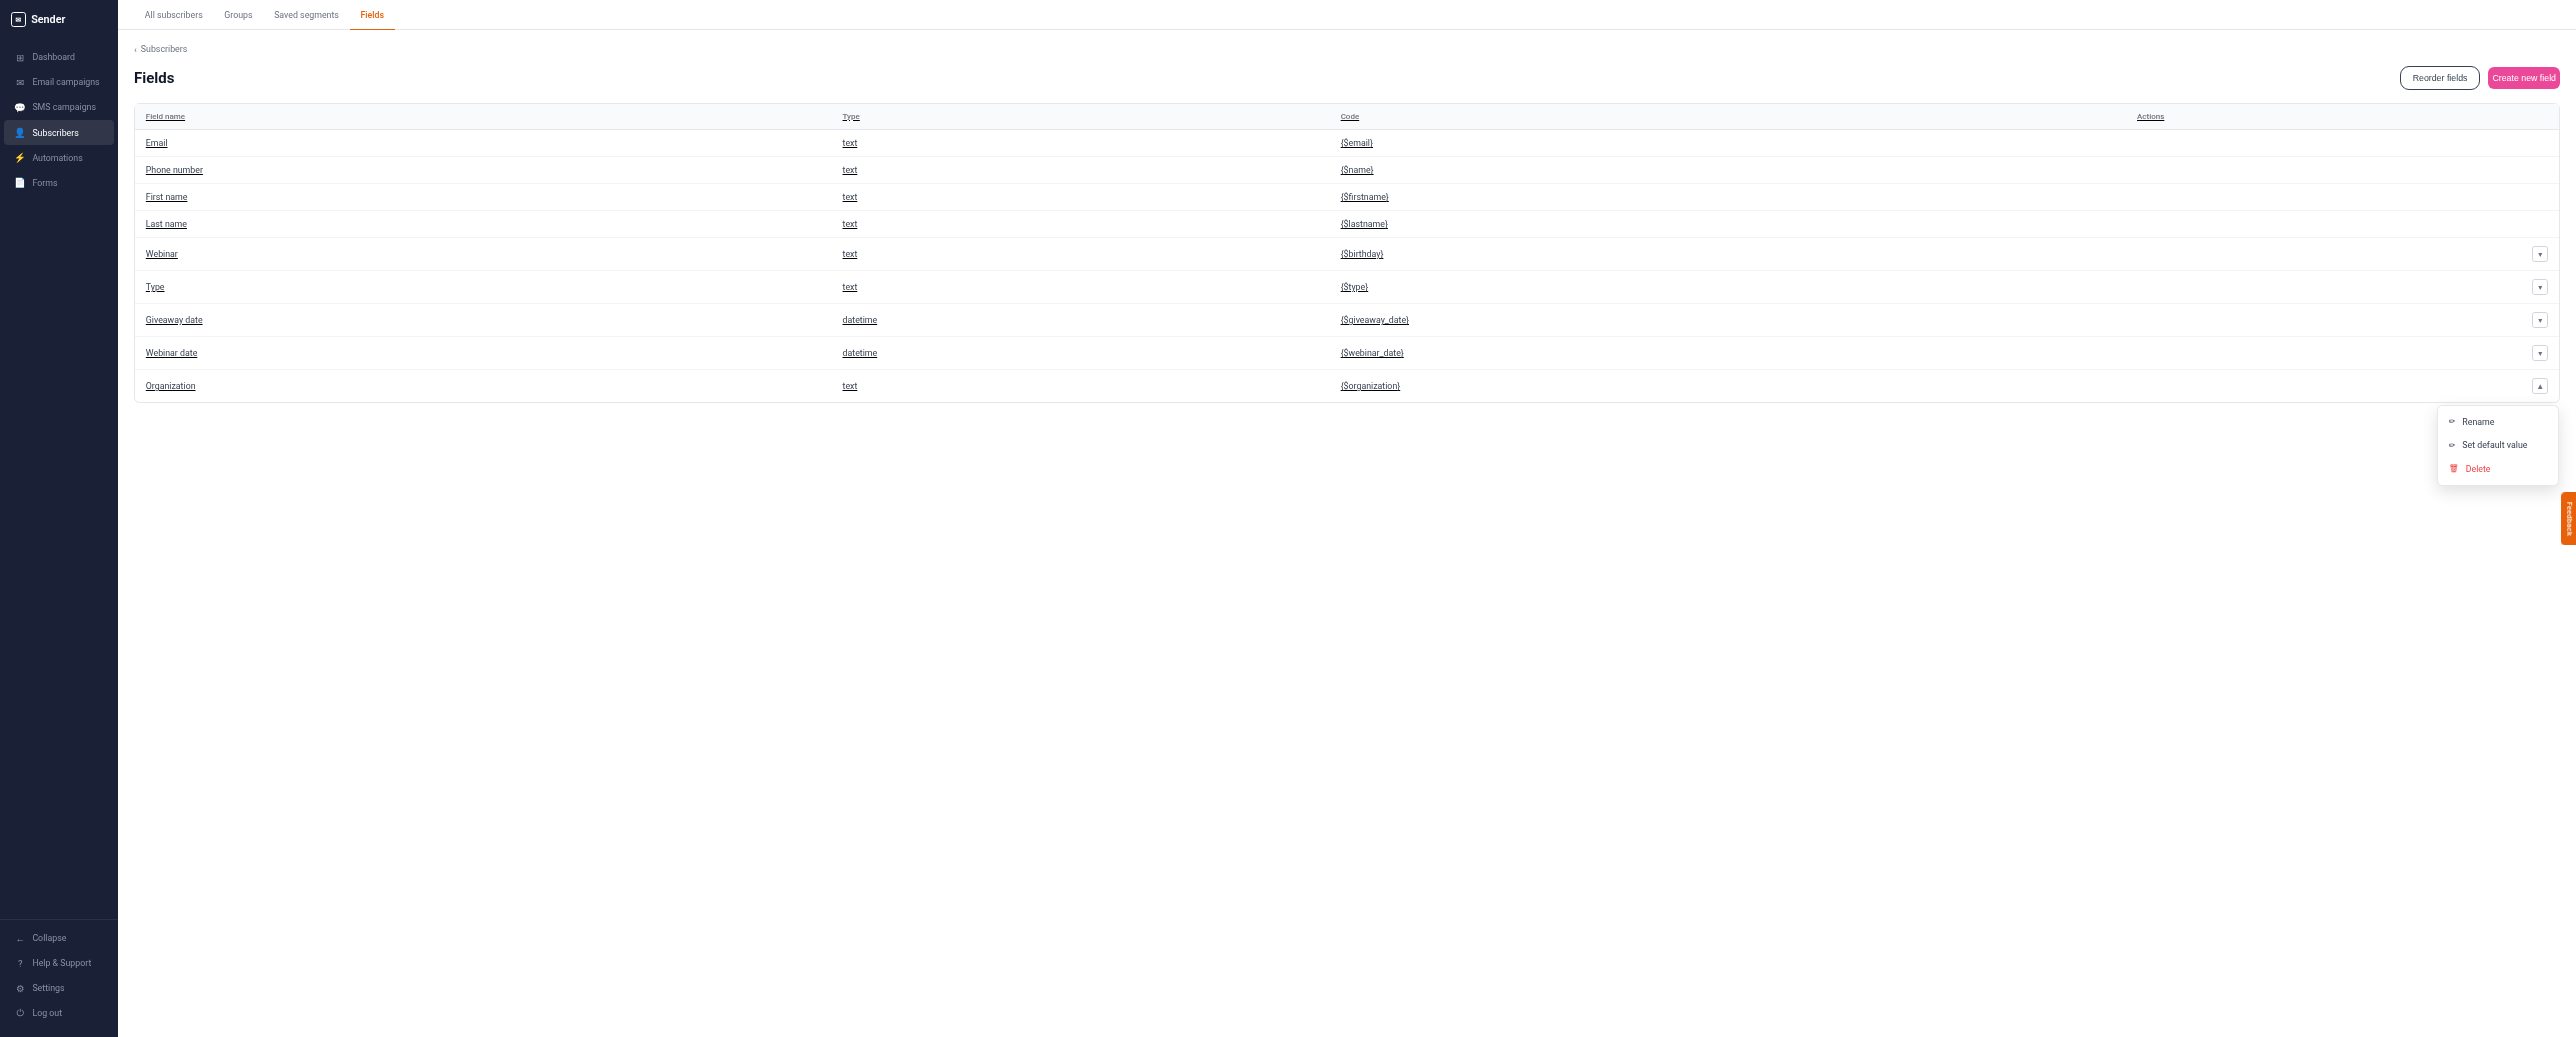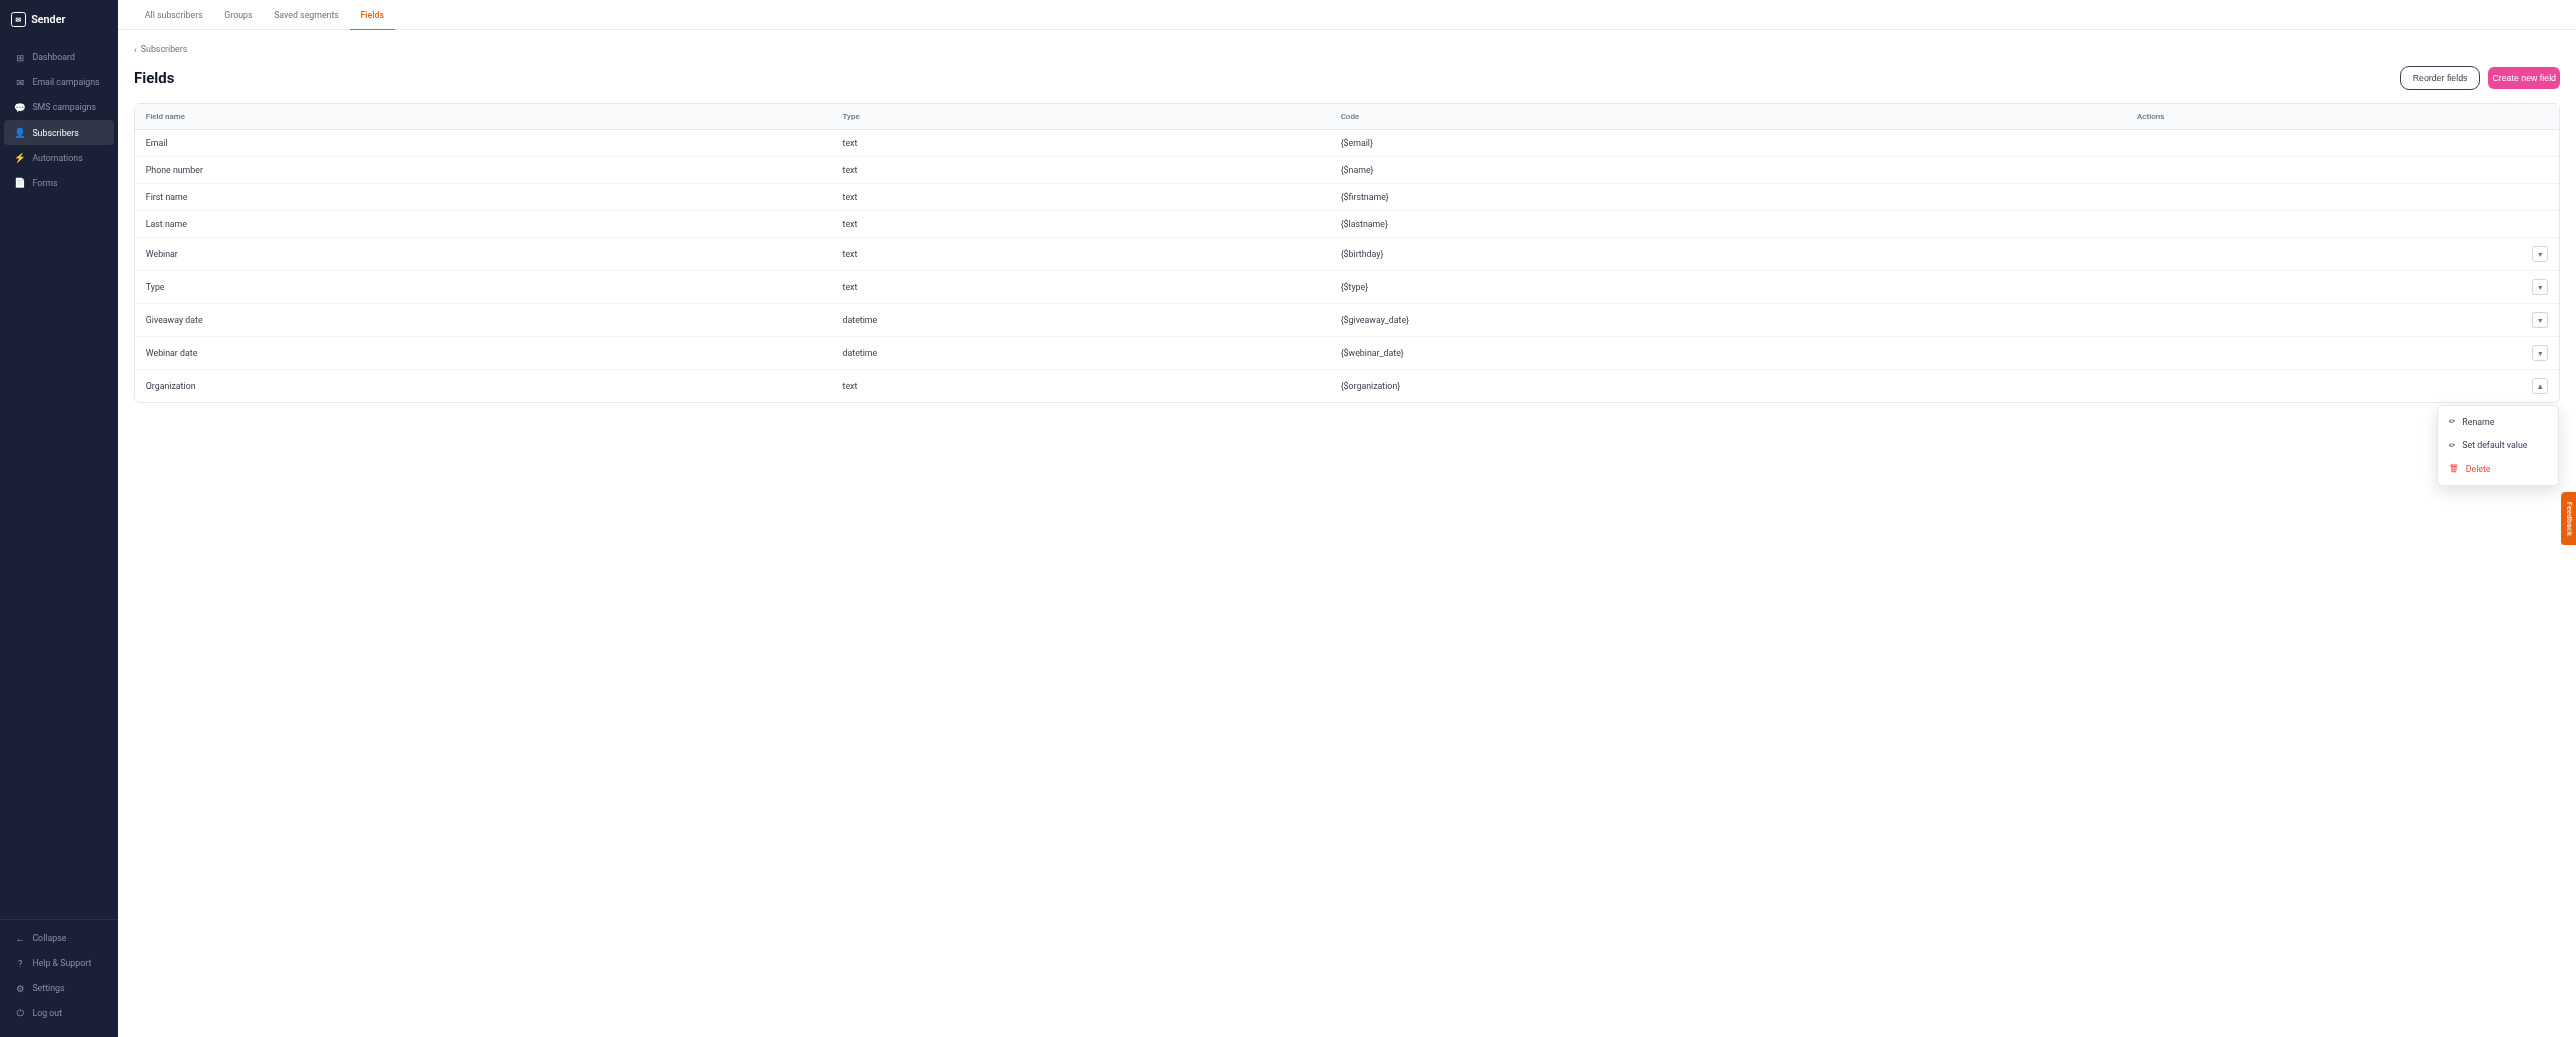--- a/index.html
+++ b/index.html
@@ -143,20 +143,21 @@
       font-size: 8.8px;
       cursor: pointer;
       font-weight: 500;
     }
 
     
     .table-container {
       border: 0.7px solid #e5e7eb;
       border-radius: 5.4px;
       overflow: visible;
+      text-decoration: underline;
     }
     table {
       width: 100%;
       border-collapse: collapse;
     }
     thead tr {
       background: #f9fafb;
       border-bottom: 0.7px solid #e5e7eb;
     }
     th {

